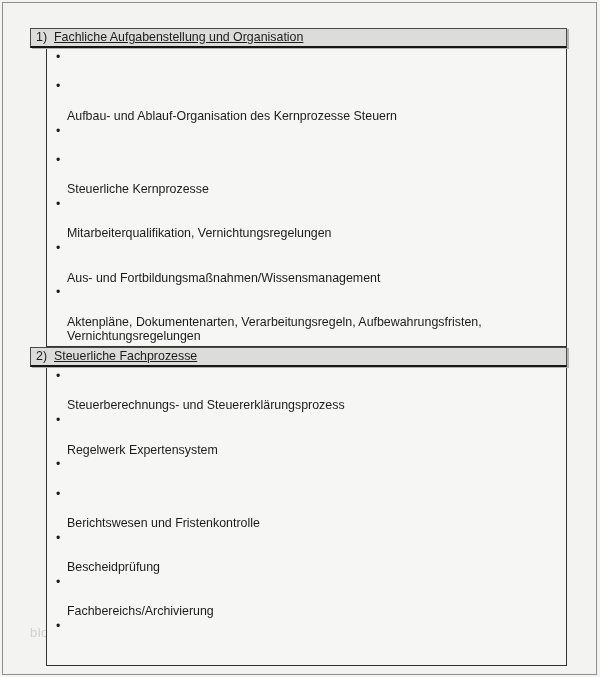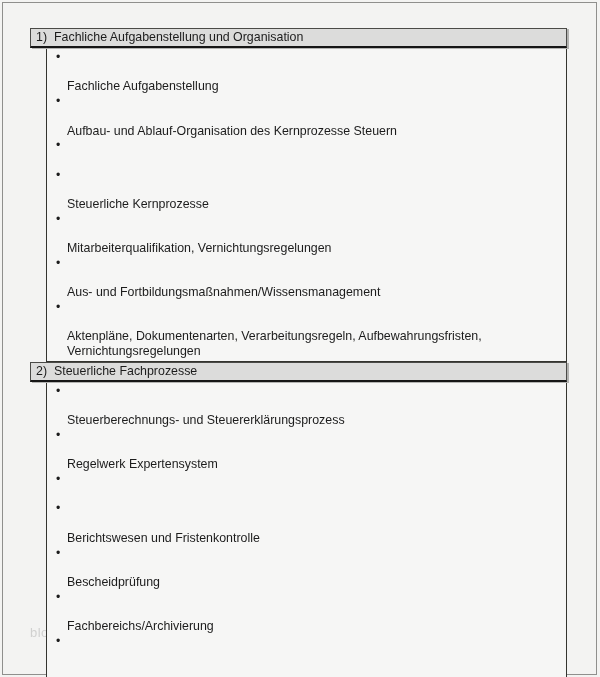--- a/index.html
+++ b/index.html
@@ -45,21 +45,21 @@
     font-size: 12.4px;
     position: relative;
     z-index: 2;
   }
   .sec-num {
     flex: none;
     width: 15px;
     margin-right: 3px;
     text-align: left;
   }
-  .sec-title { white-space: nowrap; }
+  .sec-title { white-space: nowrap; text-decoration: underline; }
   .sec-list {
     list-style: none;
     margin: 0 0 0 16px;
     padding: 2px 6px 2px 0;
     background: #f6f6f5;
     border: 1px solid #34342f;
     border-top: none;
     position: relative;
     z-index: 1;
   }
@@ -85,21 +85,20 @@
 
 <div class="content" id="sections-root">
   <section class="section">
     <div class="sec-header">
       <span class="sec-num">1)</span>
       <span class="sec-title">Fachliche Aufgabenstellung und Organisation</span>
     </div>
     <ul class="sec-list">
   <li class="item">
     <span class="bullet">•</span>
-    <span class="item-text">Fachliche Aufgabenstellung</span>
   </li>
 
   <li class="item">
     <span class="bullet">•</span>
     <span class="item-text">Aufbau- und Ablauf-Organisation des Kernprozesse Steuern</span>
   </li>
 
   <li class="item">
     <span class="bullet">•</span>
   </li>

